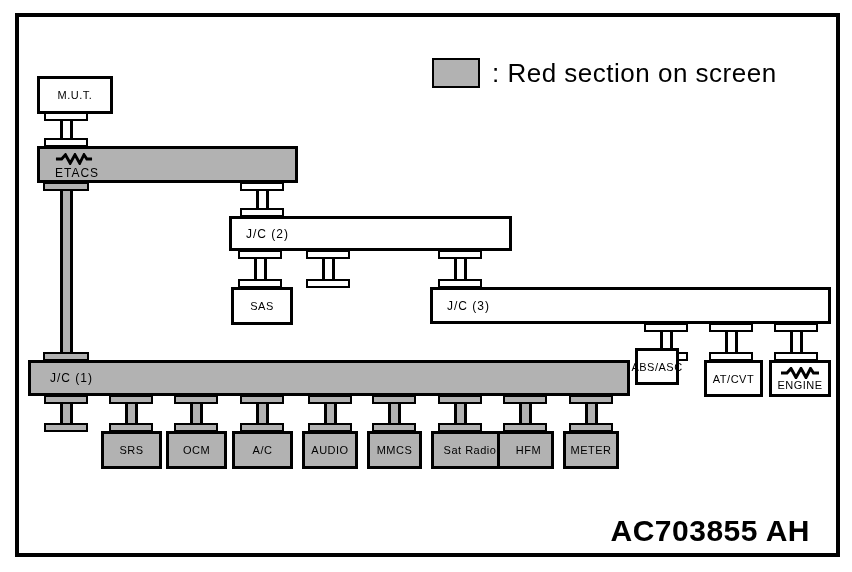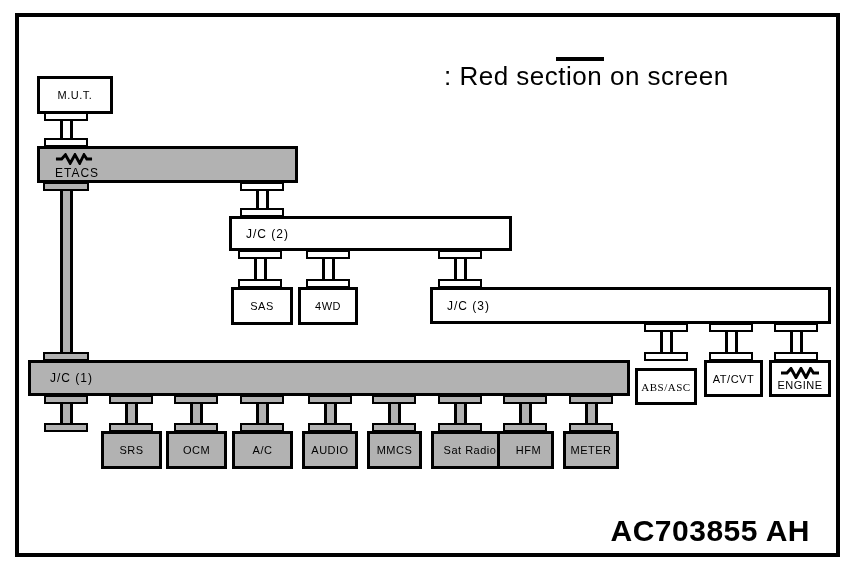--- a/index.html
+++ b/index.html
@@ -18,21 +18,21 @@
   }
   .frame {
     position: absolute;
     left: 15px; top: 13px;
     width: 825px; height: 544px;
     border: 4px solid #000;
     box-sizing: border-box;
     background: #fff;
   }
   
-  .legend { position: absolute; left: 432px; top: 57px; height: 32px; display: flex; align-items: center; flex-direction: column; }
+  .legend { position: absolute; left: 432px; top: 57px; height: 32px; display: flex; align-items: center; }
   .legend .swatch {
     width: 48px; height: 30px;
     background: #b2b2b2;
     border: 2.5px solid #000;
     box-sizing: border-box;
   }
   .legend .legend-text {
     margin-left: 12px;
     font-size: 26px;
     letter-spacing: 0.5px;
@@ -169,23 +169,20 @@
   </div>
   <div class="vconn" style="left:438px; top:250px; height:38px;">
     <div class="cbar"></div>
     <div class="cstem"></div>
     <div class="cbar"></div>
   </div>
 
   <div class="node" style="left:231px; top:287px; width:62px;">
     <span>SAS</span>
   </div>
-  <div class="node" style="left:298px; top:287px; width:60px;">
-    <span>4WD</span>
-  </div>
 
   <div class="bus" style="left:430px; top:287px; width:401px; height:37px;">
     <span class="bus-label">J/C (3)</span>
   </div>
 
   <div class="vconn" style="left:644px; top:323px; height:38px;">
     <div class="cbar"></div>
     <div class="cstem"></div>
     <div class="cbar"></div>
   </div>
@@ -193,21 +190,21 @@
     <div class="cbar"></div>
     <div class="cstem"></div>
     <div class="cbar"></div>
   </div>
   <div class="vconn" style="left:774px; top:323px; height:38px;">
     <div class="cbar"></div>
     <div class="cstem"></div>
     <div class="cbar"></div>
   </div>
 
-  <div class="node" style="left:635px; top:368px; width:62px; height:37px;font-family:Liberation Serif, serif;">
+  <div class="node" style="left:635px; top:348px; width:44px; height:37px;">
     <span>ABS/ASC</span>
   </div>
   <div class="node" style="left:704px; top:360px; width:59px; height:37px;">
     <span>AT/CVT</span>
   </div>
   <div class="node" style="left:769px; top:360px; width:62px; height:37px;">
     <svg class="res-icon" width="40" height="12" viewBox="0 0 40 12">
       <path d="M1 6 H7 L11 1.5 L16 10.5 L21 1.5 L26 10.5 L30.5 1.5 L33.5 6 H39" fill="none" stroke="#000" stroke-width="3"></path>
     </svg>
     <span>ENGINE</span>

